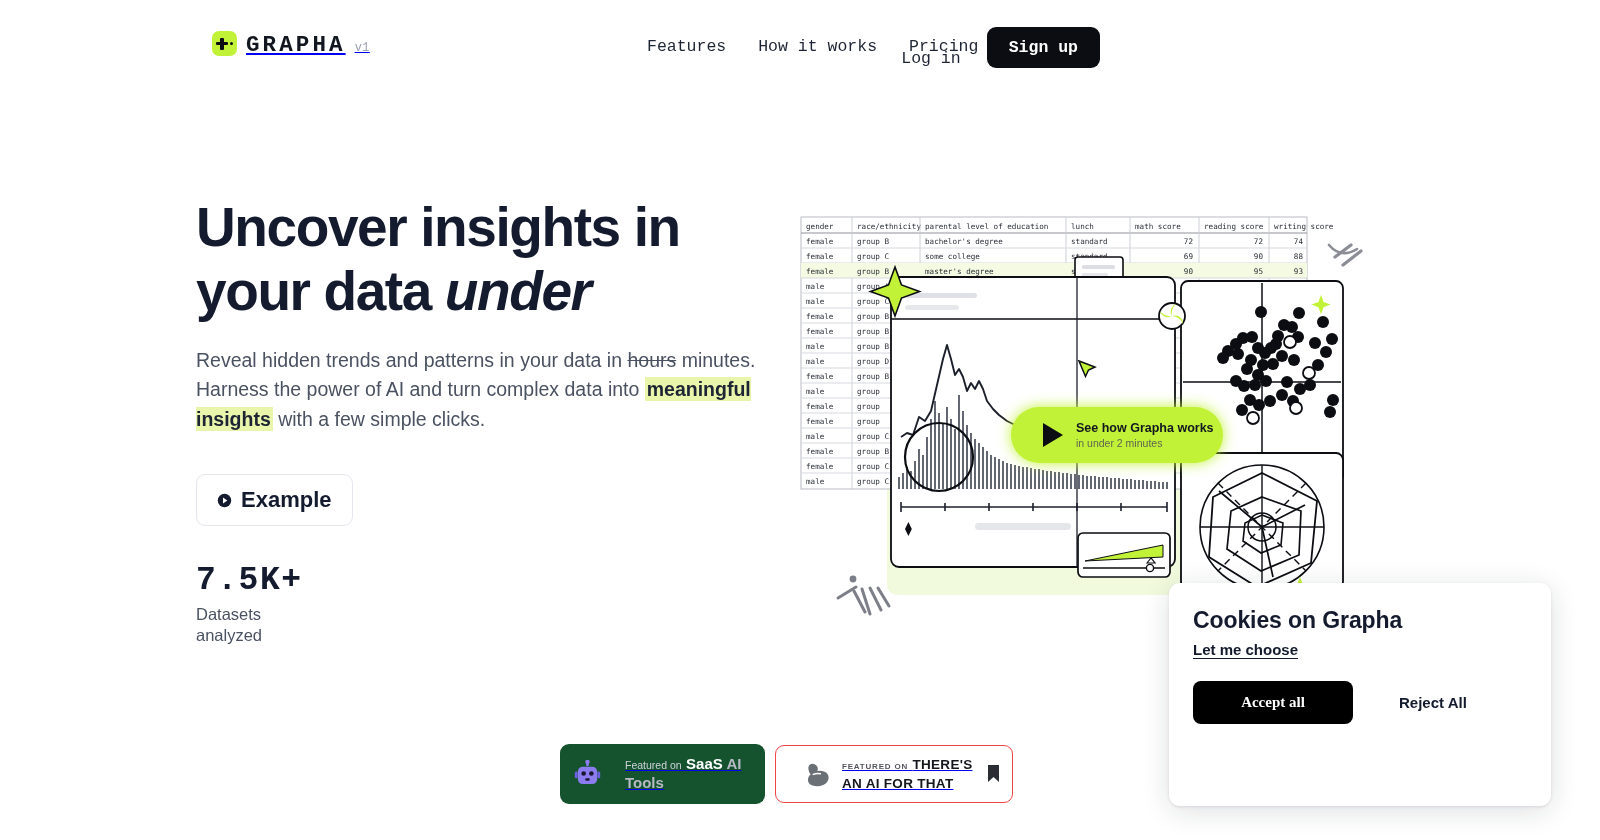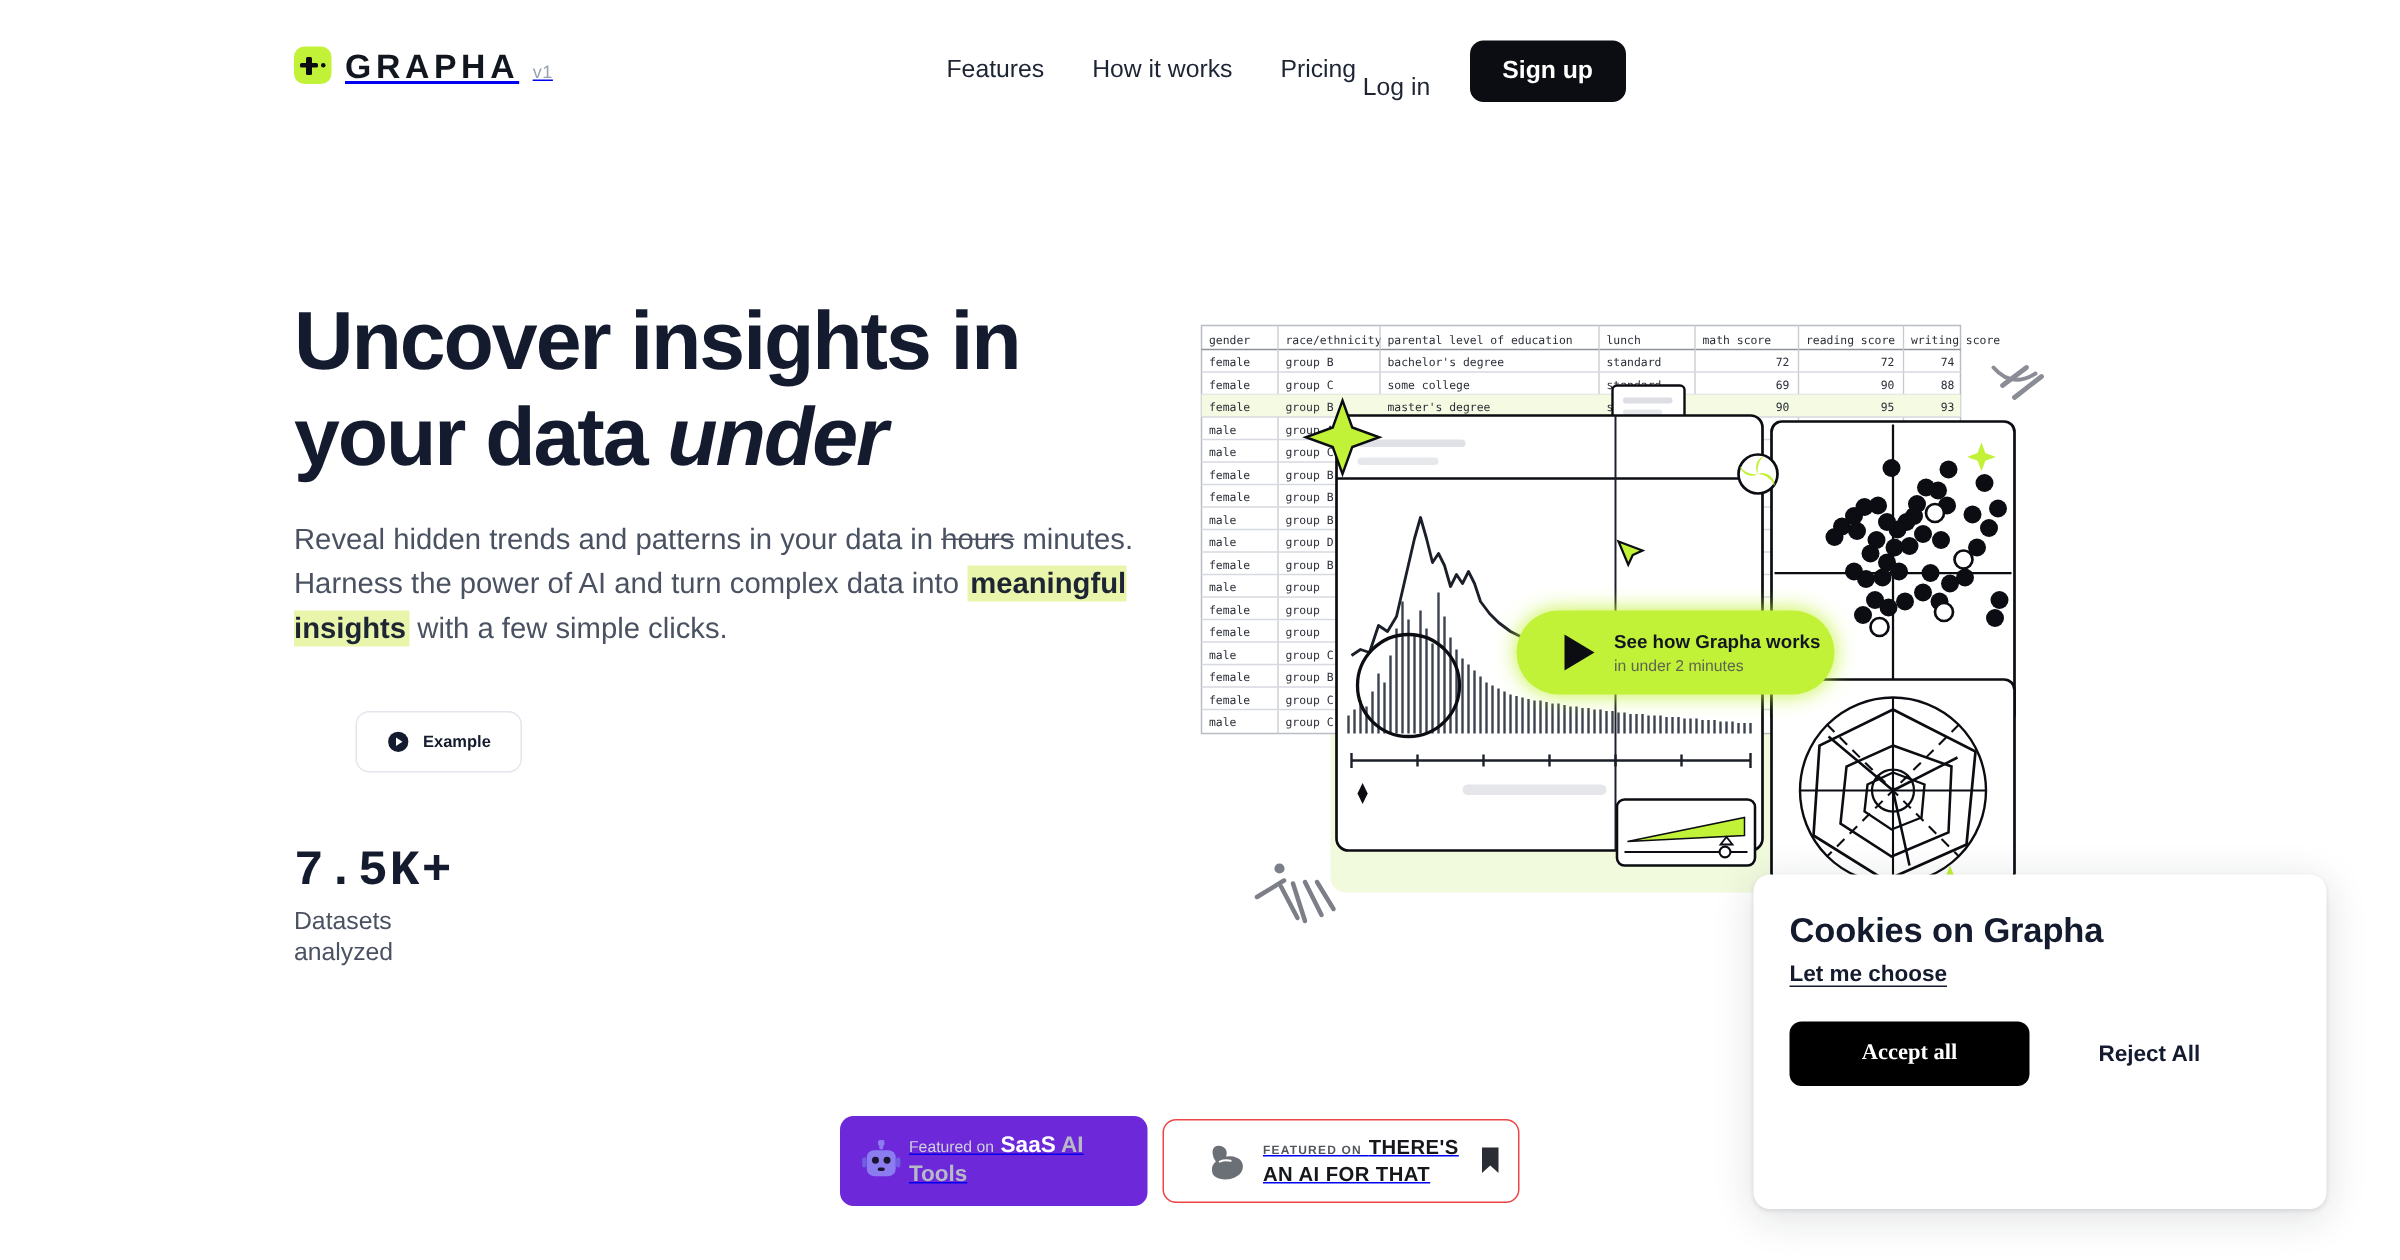--- a/index.html
+++ b/index.html
@@ -7,22 +7,22 @@
     width: 1600px; height: 840px;
     background: #ffffff;
     font-family: "Liberation Sans", sans-serif;
     color: #141b2e;
     overflow: hidden;
   }
   .page { position: relative; width: 1600px; height: 840px; }
 
   
   .header {
-    position: absolute; top: 0; left: 0; width: 1312px; height: 92px;
-    display: flex; align-items: center;
+    position: absolute; top: 0; left: 16px; width: 1312px; height: 92px;
+    display: flex; align-items: center; font-family: Liberation Mono, monospace;
   }
   .brand { position: absolute; left: 196px; top: 31px; display: flex; align-items: flex-end; gap: 9px; }
   .brand-mark {
     width: 25px; height: 25px; border-radius: 7px; background: #c2f238;
     position: relative; flex: 0 0 auto;
   }
   .brand-mark .bar-h { position: absolute; left: 4px; top: 11px; width: 12px; height: 3.2px; background: #0b0d12; border-radius: 1px; }
   .brand-mark .bar-v { position: absolute; left: 8.4px; top: 6.5px; width: 3.2px; height: 12px; background: #0b0d12; border-radius: 1px; }
   .brand-mark .dot   { position: absolute; left: 18px; top: 11px; width: 3.4px; height: 3.4px; border-radius: 50%; background: #0b0d12; }
   .brand-name {
@@ -51,22 +51,22 @@
   .sub {
     margin-top: 22px; font-size: 19.5px; line-height: 1.52; color: #4a5262; max-width: 575px;
   }
   .sub .strike { text-decoration: line-through; }
   .sub .hl { background: #e9f5ab; font-weight: 700; color: #1d2433; padding: 1px 2px; }
 
   .cta-row { margin-top: 40px; display: flex; gap: 12px; align-items: center; }
   .btn-example {
     display: flex; align-items: center; gap: 9px;
     background: #fff; border: 1px solid #e3e6ec; border-radius: 9px;
-    padding: 12px 20px; font-size: 11px; font-weight: 600; color: #141b2e;
-    cursor: pointer; font-family: inherit; margin-left: 41px;
+    padding: 12px 20px; font-size: 22px; font-weight: 600; color: #141b2e;
+    cursor: pointer; font-family: inherit;
   }
   .btn-example .pico { width: 15px; height: 15px; flex: 0 0 auto; }
   .btn-started {
     background: #0b0d12; color: #fff; border: none; border-radius: 9px;
     padding: 13px 22px; font-size: 16.5px; font-weight: 600; cursor: pointer; font-family: inherit;
   }
 
   .stat { position: absolute; left: 196px; top: 562px; }
   .stat-num {
     font-size: 33px; font-weight: 700; letter-spacing: 1.5px; color: #141b2e;
@@ -74,22 +74,22 @@
   }
   .stat-label { margin-top: 5px; font-size: 16.5px; line-height: 1.3; color: #4a5262; max-width: 120px; }
 
   
   .illus { position: absolute; left: 795px; top: 205px; width: 580px; height: 400px; }
   .illus svg { display: block; }
 
   
   .badges { position: absolute; left: 560px; top: 744px; display: flex; gap: 10px; align-items: center; }
   .badge-saas {
-    display: flex; align-items: center; gap: 5px;
-    background: #6d28d9; border-radius: 9px; padding: 11px 20px 11px 14px; width: 205px;
+    display: flex; align-items: center; gap: 24px;
+    background: #14532d; border-radius: 9px; padding: 11px 20px 11px 14px; width: 205px;
     cursor: pointer;
   }
   .robot { width: 27px; height: 27px; flex: 0 0 auto; }
   .badge-saas .t1 { font-size: 10.5px; color: #cfd2db; line-height: 1.3; }
   .badge-saas .t2 { font-size: 15px; font-weight: 700; color: #fff; line-height: 1.25; }
   .badge-saas .t2 .muted { color: #b7bac6; font-weight: 700; }
   .badge-taaft {
     display: flex; align-items: center; gap: 10px;
     background: #fff; border: 1px solid #ef4444; border-radius: 9px; padding: 9px 12px 9px 28px;
     width: 238px; cursor: pointer;

